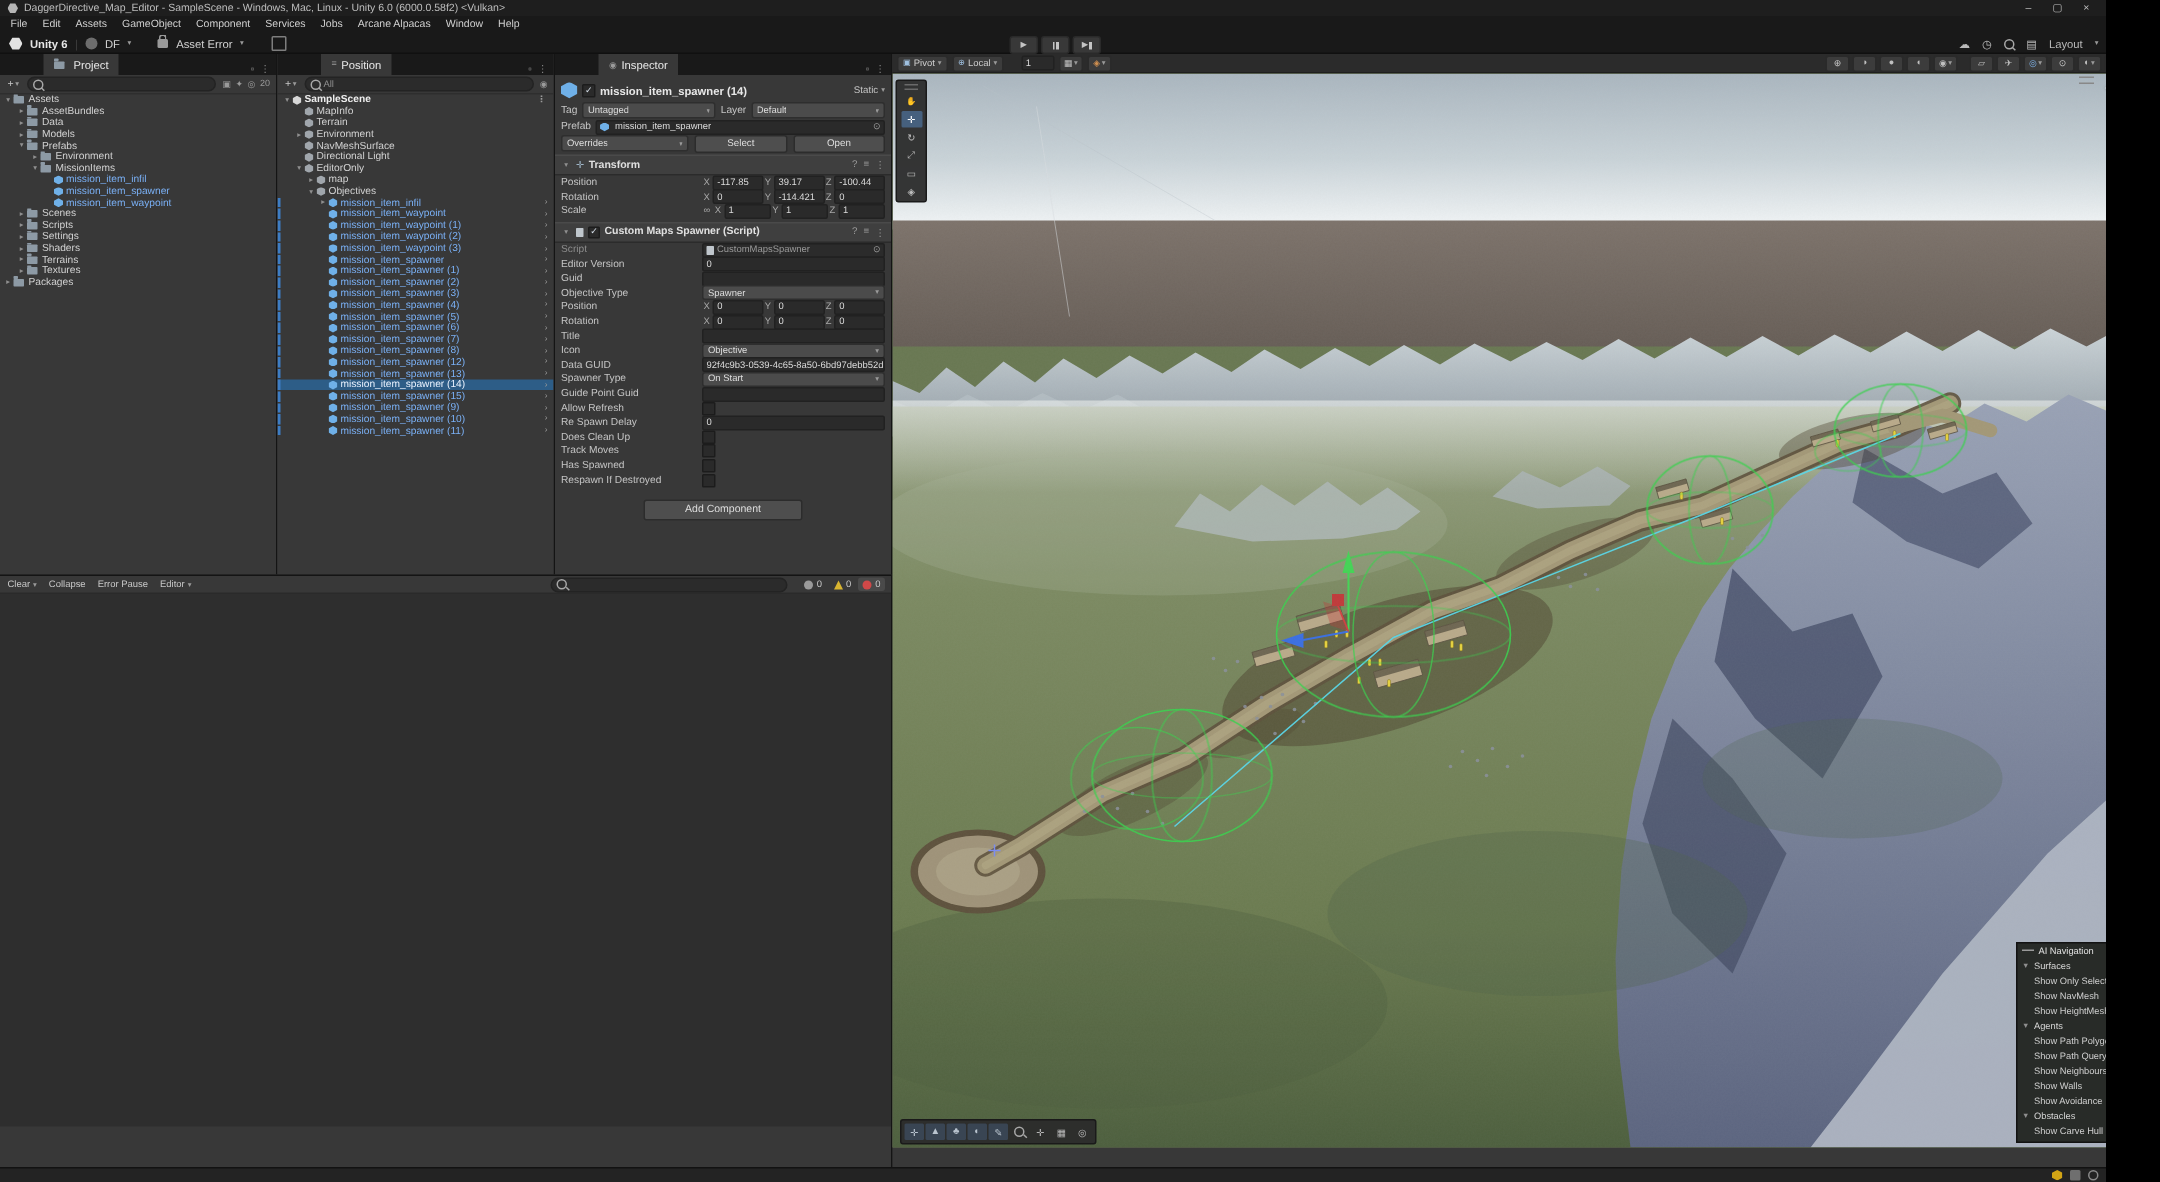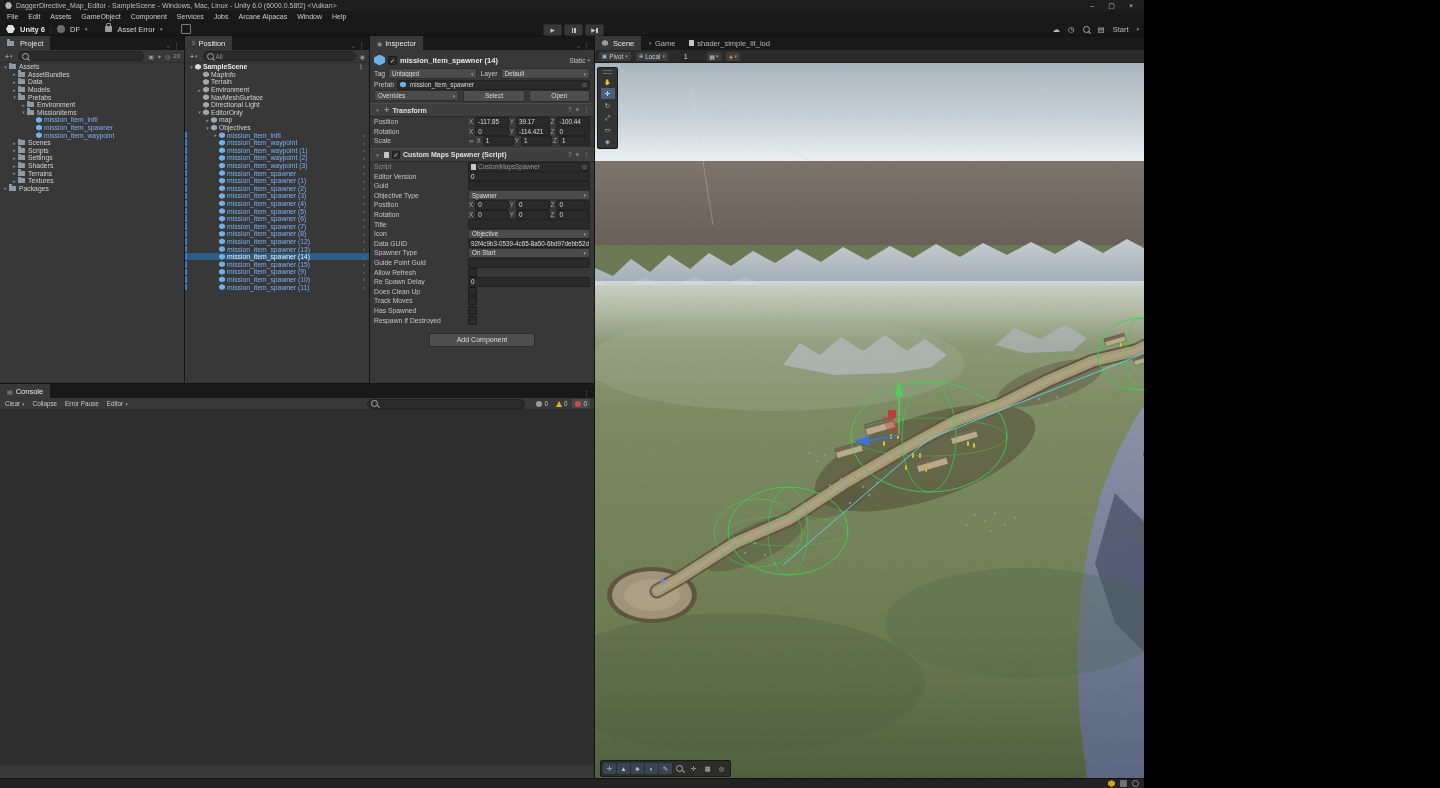--- a/index.html
+++ b/index.html
@@ -1,16 +1,16 @@
 <!DOCTYPE html>
 <html><head>
 <meta charset="utf-8">
 <style>
   html,body{margin:0;padding:0;background:#000;}
-  #root{position:relative;width:1144px;height:788px;background:#191919;font-family:"Liberation Sans","DejaVu Sans",sans-serif;color:#d2d2d2;overflow:hidden;-webkit-font-smoothing:antialiased;}
+  #root{position:relative;width:1404px;height:788px;background:#191919;font-family:"Liberation Sans","DejaVu Sans",sans-serif;color:#d2d2d2;overflow:hidden;-webkit-font-smoothing:antialiased;}
   .g::before{content:attr(data-glyph);}
   
   .titlebar{position:absolute;left:0;top:0;width:100%;height:11px;background:#1e1e1e;display:flex;align-items:center;padding:0 5px;box-sizing:border-box;font-size:7px;color:#bdbdbd;gap:4px;}
   .hexs{width:7px;height:7px;background:#b5b5b5;clip-path:polygon(25% 5%,75% 5%,100% 50%,75% 95%,25% 95%,0 50%);flex:none;}
   .wctrl{margin-left:auto;display:flex;gap:14px;padding-right:6px;}
   .wctrl span{font-size:7px;color:#c0c0c0;line-height:11px;}
   
   .menubar{position:absolute;left:0;top:11px;width:100%;height:11px;background:#191919;display:flex;align-items:center;font-size:7px;color:#cfcfcf;padding-left:2px;box-sizing:border-box;}
   .mitem{padding:0 5px;line-height:11px;}
   
@@ -25,21 +25,21 @@
   .bag::before{content:'';position:absolute;top:-3px;left:1px;width:3px;height:3px;border:1px solid #9a9a9a;border-bottom:none;border-radius:2px 2px 0 0;}
   .sqico{width:8px;height:8px;border:1px solid #7e7e7e;border-radius:1px;}
   .playgroup{position:absolute;left:calc(50% - 29px);top:2px;display:flex;gap:2px;}
   .pbtn{width:17px;height:10px;background:#383838;border:1px solid #2a2a2a;border-radius:2px;display:flex;align-items:center;justify-content:center;color:#c4c4c4;font-size:5.5px;gap:1px;}
   .vb{width:1.5px;height:5px;background:#c4c4c4;}
   .tb-right{position:absolute;right:5px;top:0;height:14px;display:flex;align-items:center;gap:8px;color:#b9b9b9;}
   .mag{width:5px;height:5px;border:1px solid #a8a8a8;border-radius:50%;position:relative;flex:none;}
   .mag::after{content:'';position:absolute;width:3px;height:1px;background:#a8a8a8;right:-2.5px;bottom:-1px;transform:rotate(45deg);}
   
   .panel{position:absolute;box-sizing:border-box;background:#383838;border-right:1px solid #141414;}
-  .tabbar{height:14px;background:#191919;display:flex;align-items:flex-end;}
+  .tabbar{height:14px;background:#191919;display:flex;align-items:flex-end;padding-left:29px;}
   .tab{height:14px;display:flex;align-items:center;gap:3px;padding:0 7px;font-size:7.5px;color:#b5b5b5;background:transparent;}
   .tab.active{background:#383838;color:#e8e8e8;}
   .tabicons{margin-left:auto;display:flex;gap:4px;align-items:center;padding:0 4px;color:#8f8f8f;font-size:6.5px;}
   .pbody{height:calc(100% - 14px);position:relative;background:#383838;overflow:hidden;}
   .srow{height:12px;display:flex;align-items:center;gap:2px;padding:0 2px;border-bottom:1px solid #2e2e2e;}
   .plusbtn{display:flex;align-items:center;gap:1px;padding:0 3px;color:#c8c8c8;font-size:7px;}
   .search{flex:1;height:8px;background:#2b2b2b;border:1px solid #232323;border-radius:5px;display:flex;align-items:center;gap:2px;padding:0 3px;color:#8f8f8f;font-size:6.3px;}
   .sricons{display:flex;align-items:center;gap:3px;color:#9a9a9a;font-size:6px;padding:0 2px;}
   .tree{font-size:6.8px;}
   .trow{height:7.6px;display:flex;align-items:center;position:relative;padding-right:2px;white-space:nowrap;}
@@ -180,21 +180,21 @@
       <span class="pbtn">
           <span class="g" data-glyph="▶"></span>
           <span class="vb"></span>
         </span>
     </div>
     <div class="tb-right">
       <span class="g" data-glyph="☁"></span>
       <span class="g" data-glyph="◷"></span>
       <span class="mag"></span>
       <span class="g" data-glyph="▤"></span>
-      <span>Start</span>
+      <span>Layout</span>
       <span class="caret g" data-glyph="▾"></span>
     </div>
   </div>
 
   <div class="panel" style="left:0;top:36px;width:185px;height:347px;">
     <div class="tabbar">
       <div class="tab active">
         <span class="folder"></span>
         <span>Project</span>
       </div>
@@ -768,29 +768,20 @@
           </div>
         </div>
 
       <div class="addc">
         <div class="btn add">Add Component</div>
       </div>
     </div>
   </div>
 
   <div class="panel" style="left:0;top:383px;width:595px;height:395px;border-top:1px solid #141414;">
-    <div class="tabbar">
-      <div class="tab active">
-        <span class="g" data-glyph="▤" style="font-size:6px;color:#9a9a9a"></span>
-        <span>Console</span>
-      </div>
-      <div class="tabicons">
-          <span class="g" data-glyph="⋮"></span>
-        </div>
-    </div>
     <div class="pbody">
       <div class="con-toolbar">
         <span class="cbtn">
             <span>Clear</span>
             <span class="caret g" data-glyph="▾"></span>
           </span>
         <span class="cbtn">Collapse</span>
         <span class="cbtn">Error Pause</span>
         <span class="cbtn">
             <span>Editor</span>
@@ -812,34 +803,20 @@
               <span class="ce"></span>
               <span>0</span>
             </span>
         </div>
       </div>
       <div class="con-body"></div>
     </div>
   </div>
 
   <div class="panel" style="left:595px;top:36px;width:845px;height:742px;border-right:none;">
-    <div class="tabbar">
-      <div class="tab active">
-        <span class="uhex" style="background:#9a9a9a"></span>
-        <span>Scene</span>
-      </div>
-      <div class="tab">
-        <span class="g" data-glyph="◖" style="font-size:6px;color:#8f8f8f"></span>
-        <span>Game</span>
-      </div>
-      <div class="tab">
-        <span class="pagei"></span>
-        <span>shader_simple_lit_lod</span>
-      </div>
-    </div>
     <div class="scene-toolbar">
       <div class="stool">
           <span class="g" data-glyph="▣" style="font-size:5.5px;color:#9fc0e0"></span>
           <span>Pivot</span>
           <span class="caret g" data-glyph="▾"></span>
         </div>
       <div class="stool">
           <span class="g" data-glyph="⊕" style="font-size:5.5px;color:#9fc0e0"></span>
           <span>Local</span>
           <span class="caret g" data-glyph="▾"></span>

